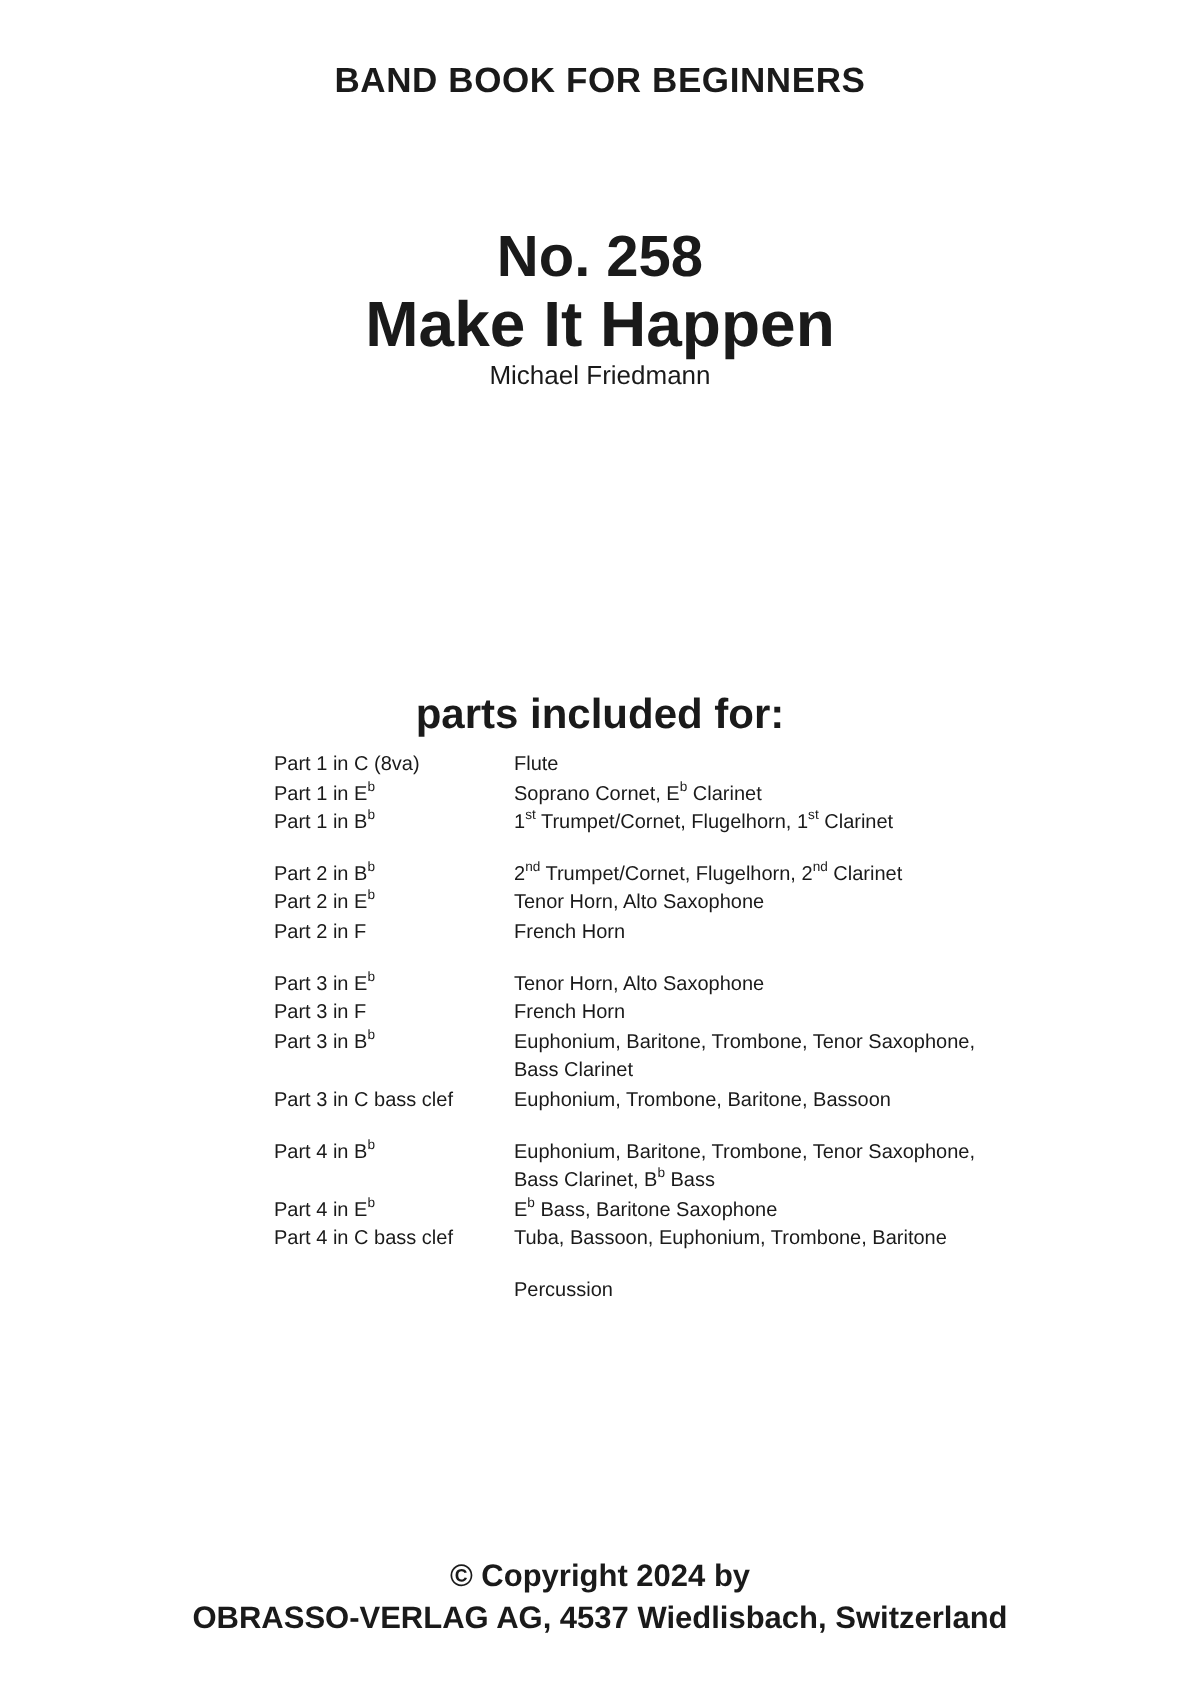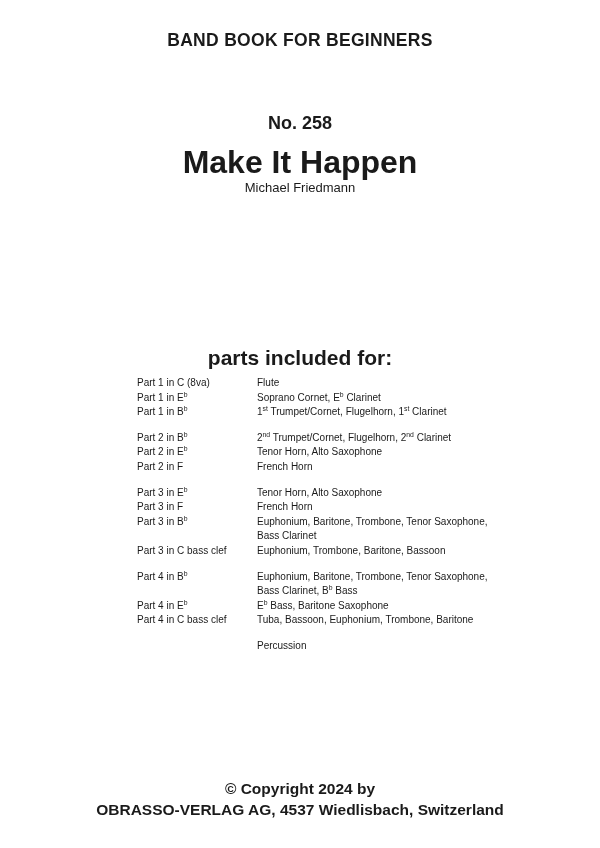--- a/index.html
+++ b/index.html
@@ -33,21 +33,21 @@
     letter-spacing: 0.3px;
   }
 
   .number {
     position: absolute;
     top: 113px;
     left: 0;
     width: 600px;
     text-align: center;
     font-weight: bold;
-    font-size: 18px;
+    font-size: 29px;
   }
 
   .work-title {
     position: absolute;
     top: 144px;
     left: 0;
     width: 600px;
     text-align: center;
     font-weight: bold;
     font-size: 32px;

